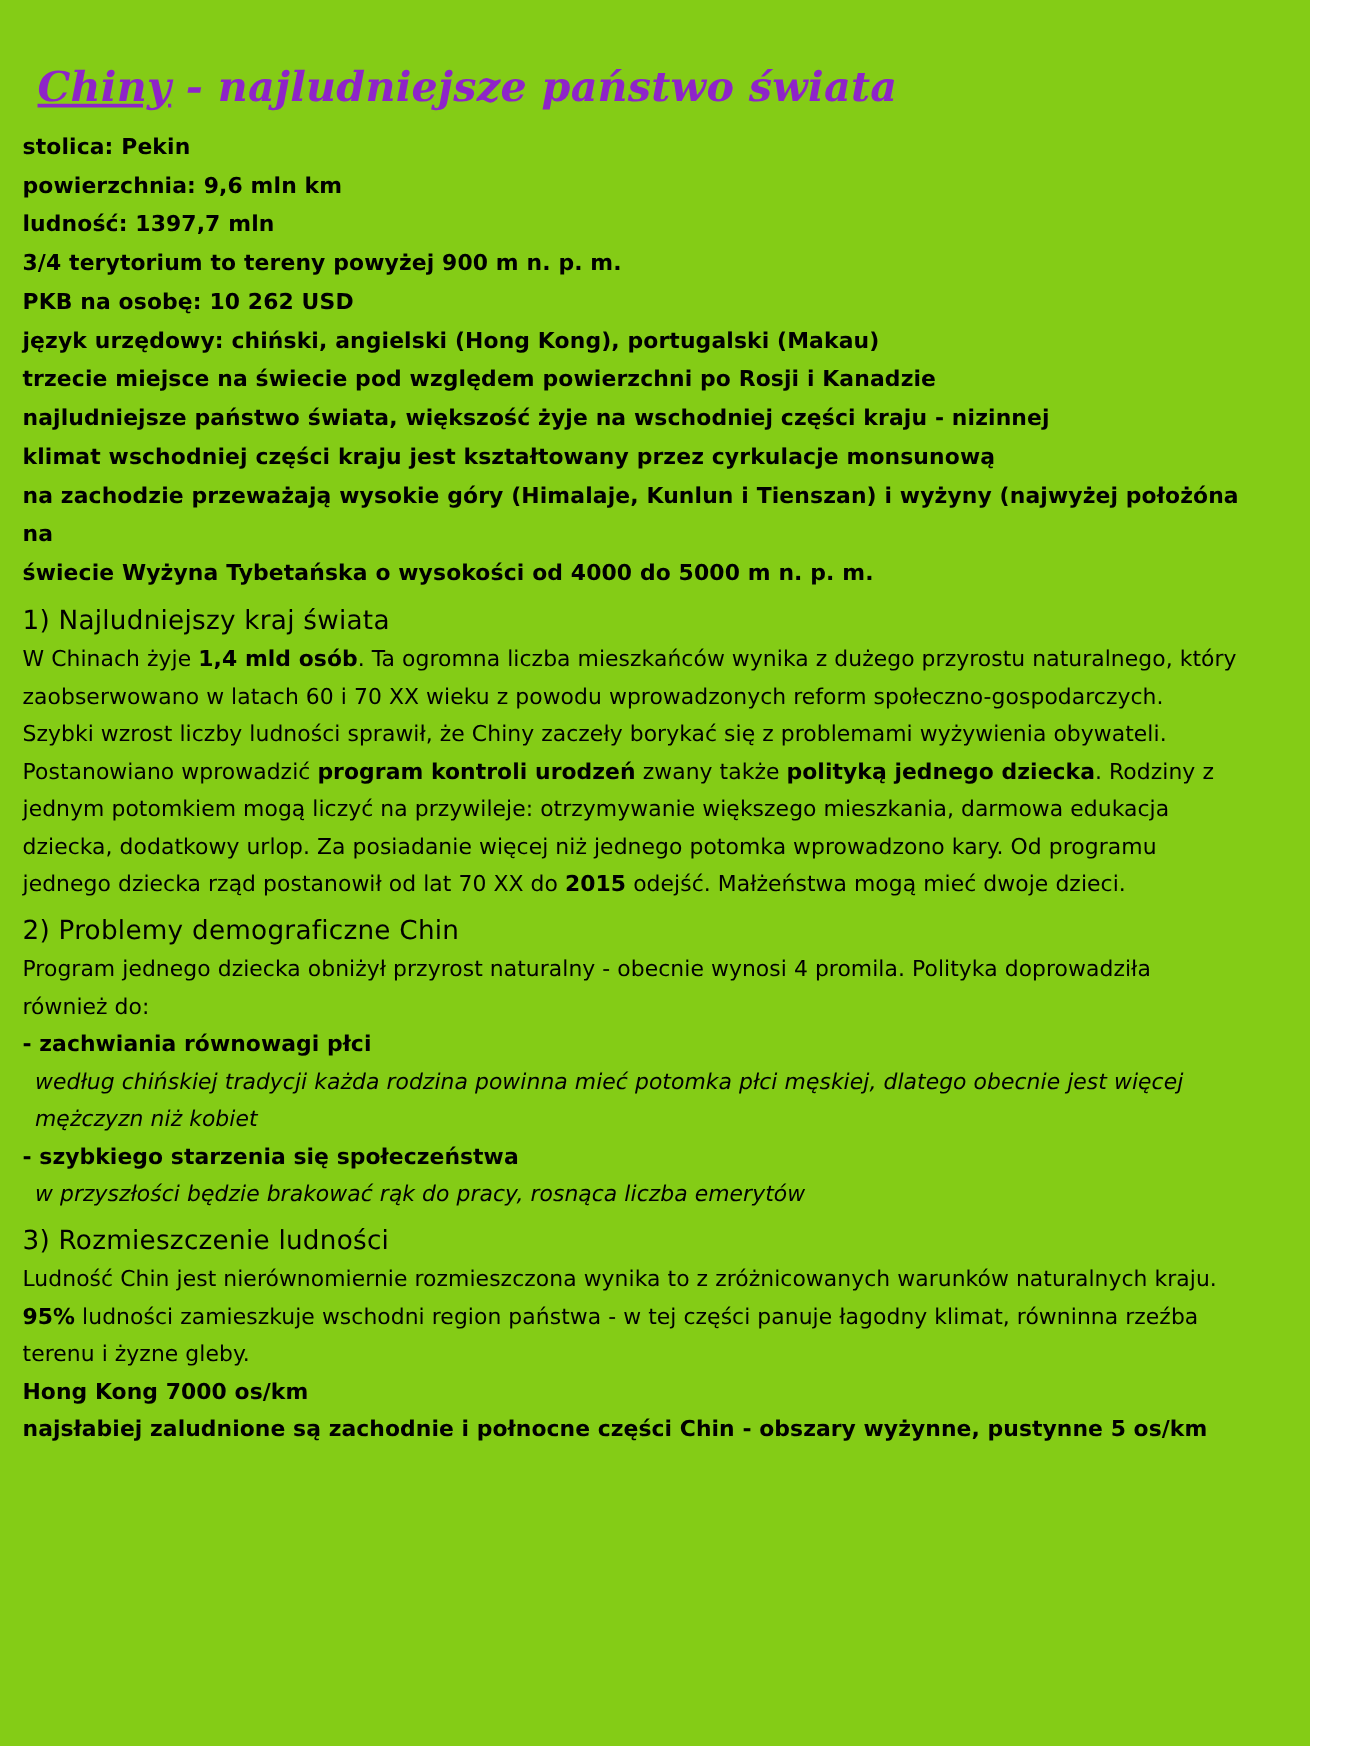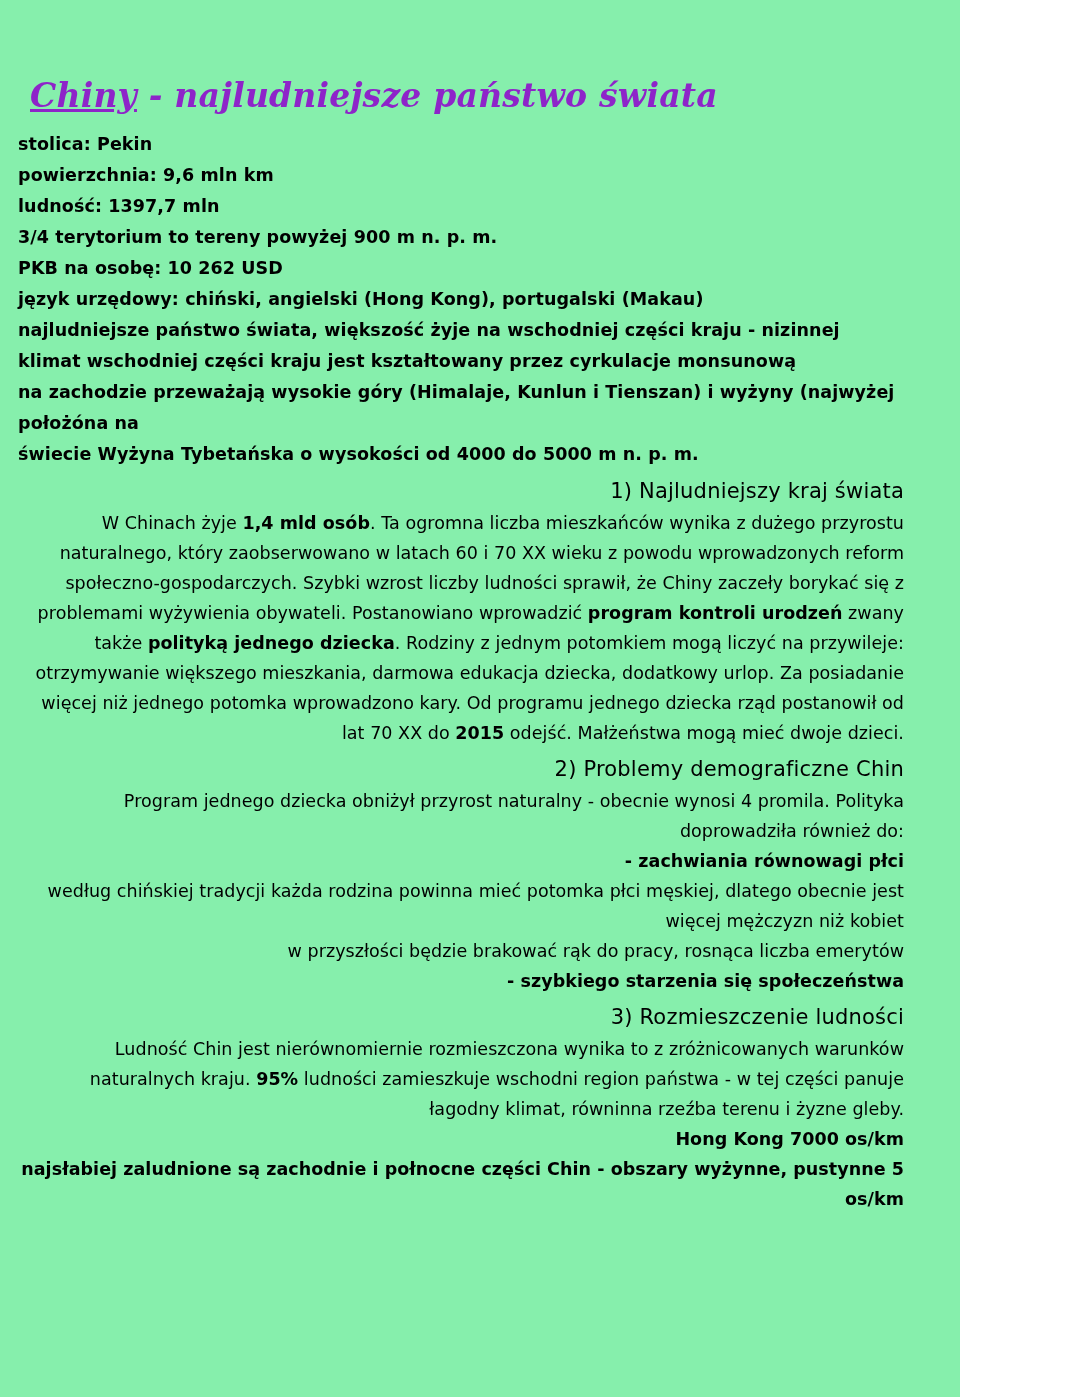--- a/index.html
+++ b/index.html
@@ -7,25 +7,25 @@
     padding: 0;
     background: #ffffff;
   }
   body {
     width: 1080px;
     min-height: 1397px;
     font-family: "DejaVu Sans", sans-serif;
     color: #000000;
   }
   .page {
-    width: 960px;
+    width: 1048px;
     min-height: 1397px;
     box-sizing: border-box;
-    padding: 76px 56px 40px 18px;
-    background: #86efac;
+    padding: 50px 56px 40px 18px;
+    background: #84cc16;
   }
   .doc-title {
     font-family: "DejaVu Serif", serif;
     font-style: italic;
     font-weight: bold;
     font-size: 33px;
     color: #8e24c9;
     margin: 0 0 14px 12px;
     letter-spacing: 0.2px;
   }
@@ -52,66 +52,67 @@
     font-size: 17.5px;
     line-height: 30px;
     margin: 0;
     letter-spacing: 0.05px;
   }
   p.para.bold {
     font-weight: bold;
   }
   p.para.indent {
     padding-left: 10px;
+    font-style: italic;
   }
   .b {
     font-weight: bold;
   }
   .n {
     font-weight: normal;
   }
   .block {
     margin-bottom: 0;
-    text-align: right;
   }
 </style>
 </head>
 <body>
 
 <div class="page">
 
   <h1 class="doc-title">
     <span class="underlined">Chiny</span><span> - najludniejsze państwo świata</span>
   </h1>
 
   <div class="facts" id="facts-list">
       <div class="fact-line">stolica: Pekin</div>
       <div class="fact-line">powierzchnia: 9,6 mln km</div>
       <div class="fact-line">ludność: 1397,7 mln</div>
       <div class="fact-line">3/4 terytorium to tereny powyżej 900 m n. p. m.</div>
       <div class="fact-line">PKB na osobę: 10 262 USD</div>
       <div class="fact-line">język urzędowy: chiński, angielski (Hong Kong), portugalski (Makau)</div>
+      <div class="fact-line">trzecie miejsce na świecie pod względem powierzchni po Rosji i Kanadzie</div>
       <div class="fact-line">najludniejsze państwo świata, większość żyje na wschodniej części kraju - nizinnej</div>
       <div class="fact-line">klimat wschodniej części kraju jest kształtowany przez cyrkulacje monsunową</div>
       <div class="fact-line">na zachodzie przeważają wysokie góry (Himalaje, Kunlun i Tienszan) i wyżyny (najwyżej położóna na</div>
       <div class="fact-line">świecie Wyżyna Tybetańska o wysokości od 4000 do 5000 m n. p. m.</div>
     </div>
 
   <div id="sections-container">
       <div class="block">
         <h2 class="section-heading">1) Najludniejszy kraj świata</h2>
         <p class="para"><span class="n">W Chinach żyje </span><span class="b">1,4 mld osób</span><span class="n">. Ta ogromna liczba mieszkańców wynika z dużego przyrostu naturalnego, który zaobserwowano w latach 60 i 70 XX wieku z powodu wprowadzonych reform społeczno-gospodarczych. Szybki wzrost liczby ludności sprawił, że Chiny zaczeły borykać się z problemami wyżywienia obywateli. Postanowiano wprowadzić </span><span class="b">program kontroli urodzeń</span><span class="n"> zwany  także </span><span class="b">polityką jednego dziecka</span><span class="n">. Rodziny z jednym potomkiem mogą liczyć na przywileje: otrzymywanie większego mieszkania, darmowa edukacja dziecka, dodatkowy urlop. Za posiadanie więcej niż jednego potomka wprowadzono kary. Od programu jednego dziecka rząd postanowił od lat 70 XX do </span><span class="b">2015</span><span class="n"> odejść. Małżeństwa mogą mieć dwoje dzieci.</span></p>
       </div>
       <div class="block">
         <h2 class="section-heading">2) Problemy demograficzne Chin</h2>
         <p class="para"><span class="n">Program jednego dziecka obniżył przyrost naturalny - obecnie wynosi 4 promila. Polityka doprowadziła również do:</span></p>
         <p class="para bold"><span class="b">- zachwiania równowagi płci</span></p>
         <p class="para indent"><span class="n">  według chińskiej tradycji każda rodzina powinna mieć potomka płci męskiej, dlatego obecnie jest więcej mężczyzn niż kobiet</span></p>
+        <p class="para bold"><span class="b">- szybkiego starzenia się społeczeństwa</span></p>
         <p class="para indent"><span class="n">  w przyszłości będzie brakować rąk do pracy, rosnąca liczba emerytów</span></p>
-        <p class="para bold"><span class="b">- szybkiego starzenia się społeczeństwa</span></p>
       </div>
       <div class="block">
         <h2 class="section-heading">3) Rozmieszczenie ludności</h2>
         <p class="para"><span class="n">Ludność Chin jest nierównomiernie rozmieszczona wynika to z zróżnicowanych warunków naturalnych kraju. </span><span class="b">95%</span><span class="n"> ludności zamieszkuje wschodni region państwa - w tej części panuje łagodny klimat, równinna rzeźba terenu i żyzne gleby.</span></p>
         <p class="para bold"><span class="b">Hong Kong 7000 os/km</span></p>
         <p class="para bold"><span class="b">najsłabiej zaludnione są zachodnie i połnocne części Chin - obszary wyżynne, pustynne 5 os/km</span></p>
       </div>
     </div>
 
 </div>

